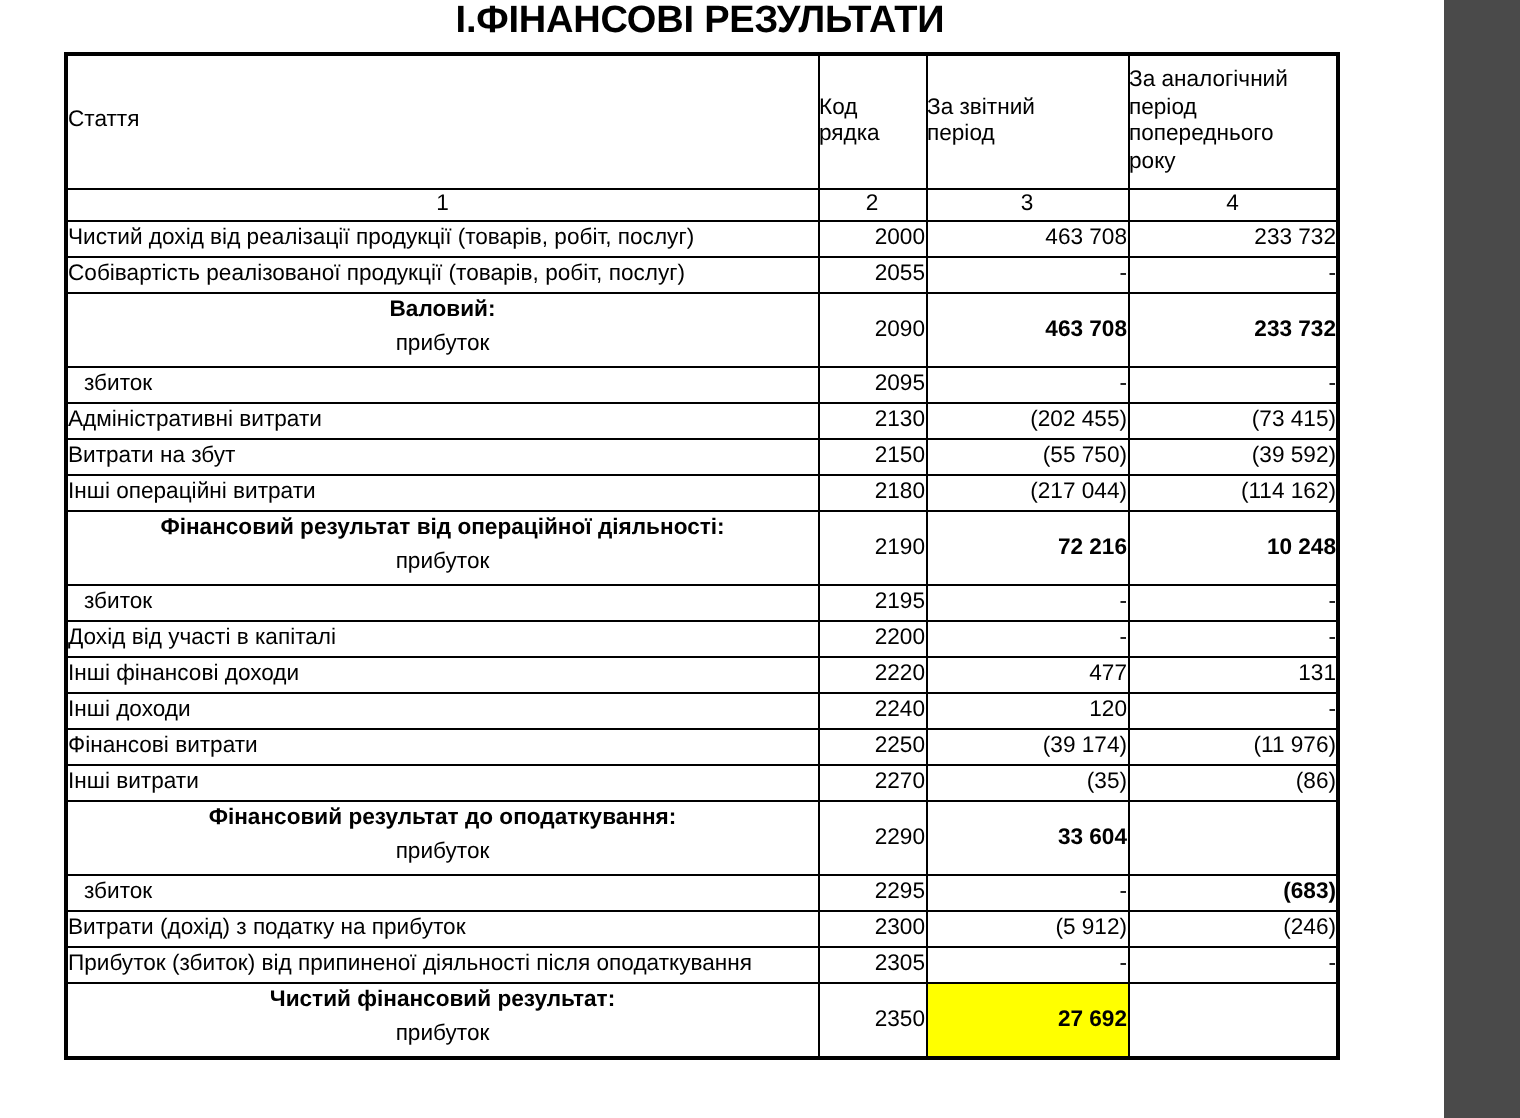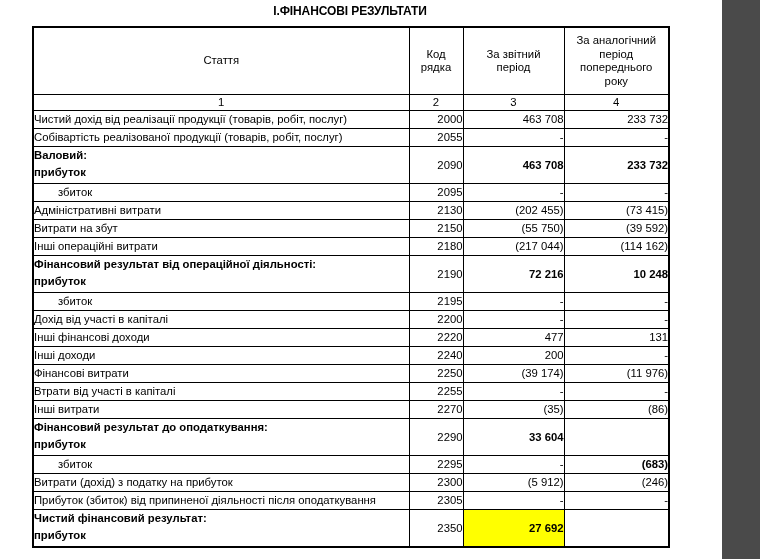--- a/index.html
+++ b/index.html
@@ -35,21 +35,21 @@
     height: 559px;
     background: #ffffff;
   }
 
   .doc-title {
     position: absolute;
     left: 32px;
     top: 3px;
     width: 636px;
     text-align: center;
-    font-size: 12px;
+    font-size: 19px;
     font-weight: bold;
     letter-spacing: -0.1px;
     line-height: 16px;
     white-space: nowrap;
   }
 
   table.fin {
     position: absolute;
     left: 32px;
     top: 26px;
@@ -73,21 +73,21 @@
     border: 2px solid #000000;
   }
 
   col.c-article { width: 376px; }
   col.c-code    { width: 54px; }
   col.c-cur     { width: 101px; }
   col.c-prev    { width: 105px; }
 
   
   .hd {
-    text-align: center;
+    text-align: left;
     height: 66px;
     font-size: 11.3px;
     line-height: 13.5px;
     padding: 0 3px;
   }
   .hd-num {
     text-align: center;
     height: 15px;
     font-size: 11.3px;
   }
@@ -97,29 +97,30 @@
     text-align: left;
     padding: 1px 4px 1px 6px;
     height: 17px;
     white-space: nowrap;
   }
   .art.group {
     font-weight: bold;
     height: 34px;
     vertical-align: top;
     padding-top: 2px;
+    text-align: center;
   }
   .art .grp-line { display: block; }
   .art .sub-line {
     display: block;
-    font-weight: bold;
+    font-weight: normal;
     padding-top: 4px;
   }
   .art.sub {
-    padding-left: 24px;
+    padding-left: 8px;
   }
 
   .code {
     text-align: right;
     height: 17px;
     padding: 1px 2px;
   }
   .num {
     text-align: right;
     height: 17px;
@@ -244,34 +245,28 @@
         </tr>
         <tr>
           <td class="art">Інші фінансові доходи</td>
           <td class="code">2220</td>
           <td class="num">477</td>
           <td class="num">131</td>
         </tr>
         <tr>
           <td class="art">Інші доходи</td>
           <td class="code">2240</td>
-          <td class="num">200</td>
+          <td class="num">120</td>
           <td class="num">-</td>
         </tr>
         <tr>
           <td class="art">Фінансові витрати</td>
           <td class="code">2250</td>
           <td class="num">(39 174)</td>
           <td class="num">(11 976)</td>
-        </tr>
-        <tr>
-          <td class="art">Втрати від участі в капіталі</td>
-          <td class="code">2255</td>
-          <td class="num">-</td>
-          <td class="num">-</td>
         </tr>
         <tr>
           <td class="art">Інші витрати</td>
           <td class="code">2270</td>
           <td class="num">(35)</td>
           <td class="num">(86)</td>
         </tr>
         <tr>
           <td class="art group">
             <span class="grp-line">Фінансовий результат до оподаткування:</span>

